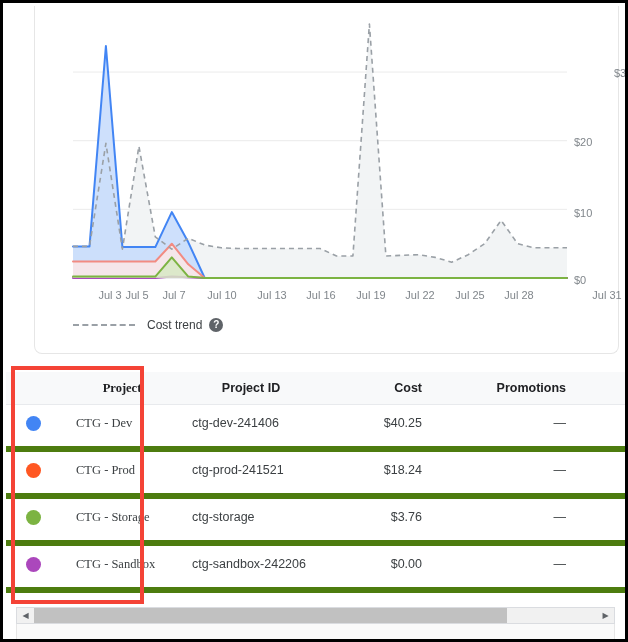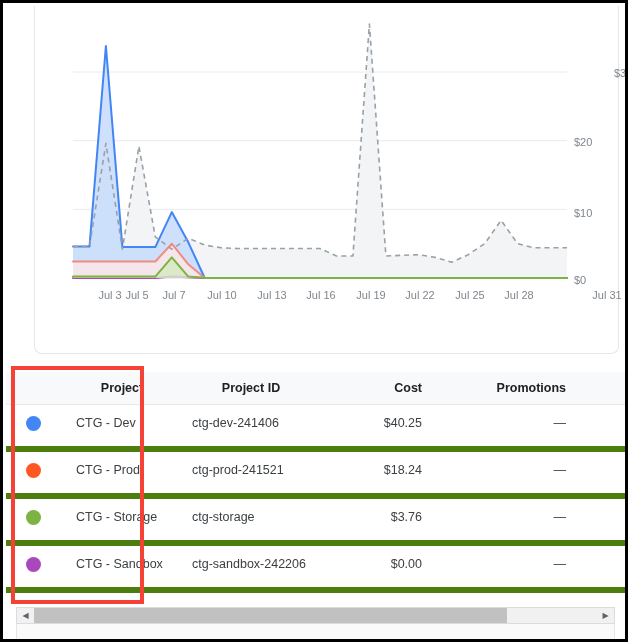--- a/index.html
+++ b/index.html
@@ -115,21 +115,21 @@
     vertical-align: middle;
   }
   #cost-table tbody td {
     padding: 10px 12px;
     border-bottom: 6px solid #4d7c0f;
     vertical-align: top;
     line-height: 17px;
     color: #3c4043;
   }
   .col-swatch { width: 38px; padding-left: 20px !important; padding-right: 0 !important; }
-  .col-project { width: 92px; }
+  .col-project { width: 92px; font-family: Liberation Serif, serif; }
   .col-pid     { width: 118px; }
   .col-cost    { width: 88px; text-align: right; }
   .col-promo   { width: 120px; text-align: right; }
   .col-disc    { width: 112px; text-align: right; }
   th.col-cost, th.col-promo, th.col-disc { }
   th.col-project { text-align: center; }
 
   .dot {
     display: inline-block;
     width: 15px;
@@ -237,20 +237,25 @@
     <div class="axis-label xlab" style="left:139px;">Jul 7</div>
     <div class="axis-label xlab" style="left:187px;">Jul 10</div>
     <div class="axis-label xlab" style="left:237px;text-align:right;">Jul 13</div>
     <div class="axis-label xlab" style="left:286px;">Jul 16</div>
     <div class="axis-label xlab" style="left:336px;">Jul 19</div>
     <div class="axis-label xlab" style="left:385px;">Jul 22</div>
     <div class="axis-label xlab" style="left:435px;">Jul 25</div>
     <div class="axis-label xlab" style="left:484px;">Jul 28</div>
     <div class="axis-label xlab" style="left:532px;margin-left:40px;">Jul 31</div>
 
+    <div id="chart-legend">
+      <span id="legend-dash"></span>
+      <span id="legend-text">Cost trend</span>
+      <span id="legend-help">?</span>
+    </div>
   </div>
 
   <div id="table-wrap">
     <table id="cost-table">
       <thead>
         <tr>
           <th class="col-swatch"></th>
           <th class="col-project">Project</th>
           <th class="col-pid">Project ID</th>
           <th class="col-cost">Cost</th>

